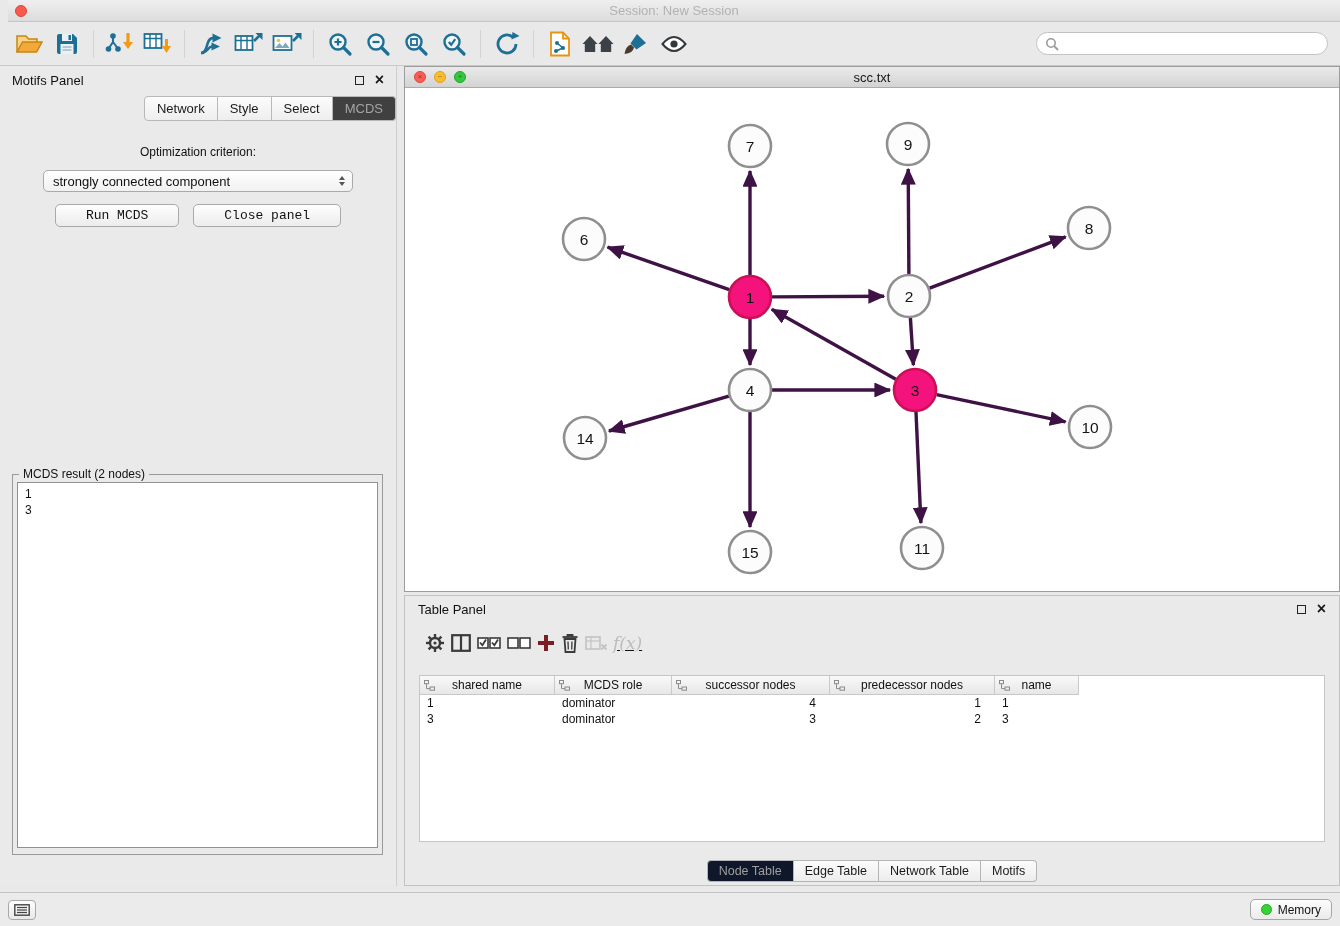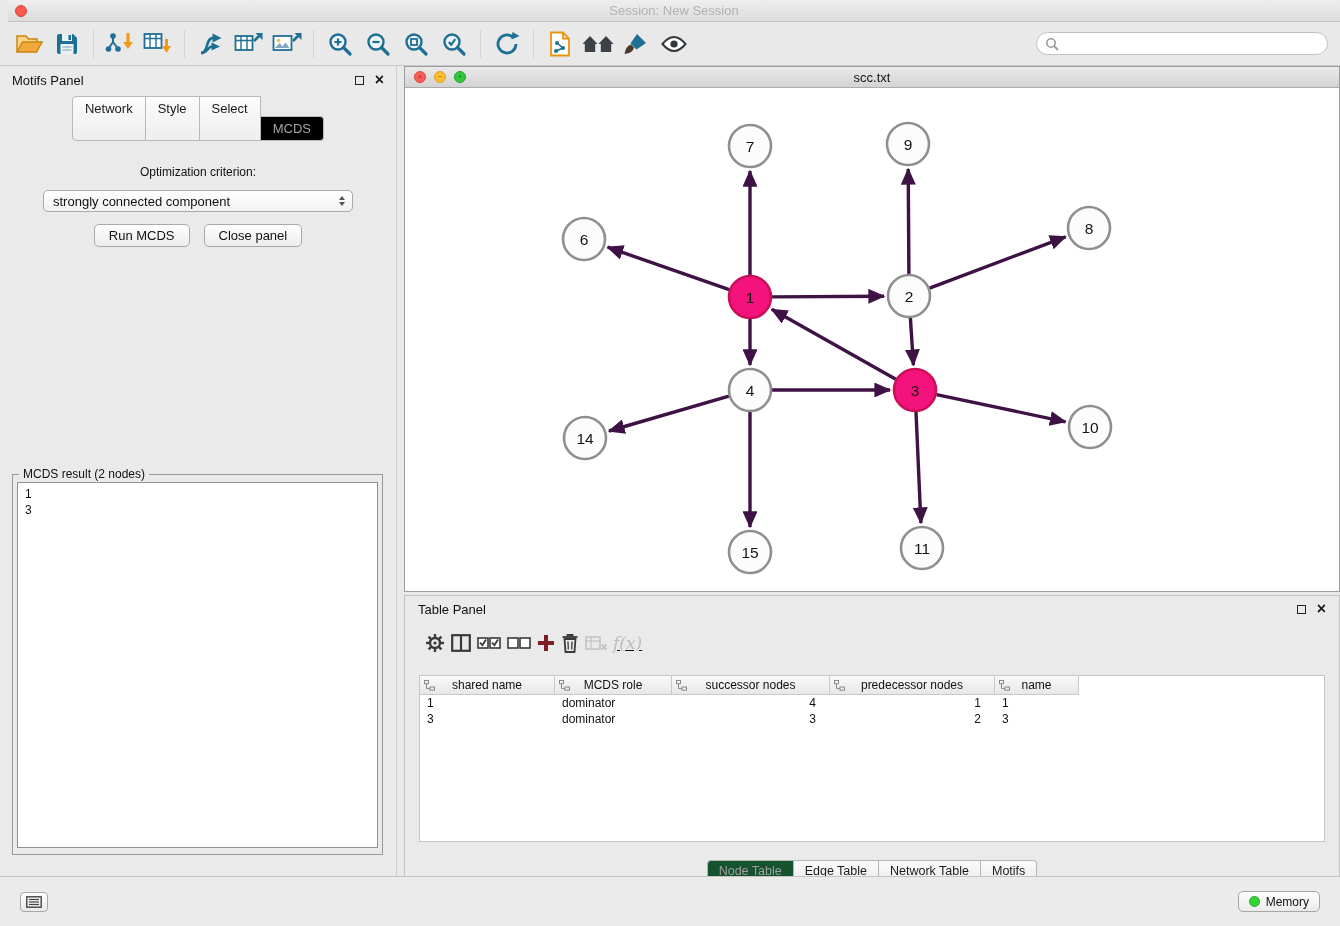--- a/index.html
+++ b/index.html
@@ -26,38 +26,38 @@
     font-family:"Liberation Sans", sans-serif; }
 
   
   #control-panel { position:absolute; left:0; top:66px; width:397px; height:820px; background:#eaeaea;
     border-right:1px solid #cfcfcf; }
   .panel-header { height:28px; display:flex; align-items:center; padding:0 12px; }
   .panel-title { font-size:13px; }
   .panel-controls { margin-left:auto; display:flex; align-items:center; gap:11px; }
   .float-box { width:9px; height:9px; border:1.5px solid #222; display:inline-block; }
   .close-x { font-size:16px; font-weight:bold; color:#1a1a1a; line-height:12px; }
-  .cp-tabs { display:flex; justify-content:center; margin-top:2px; }
+  .cp-tabs { display:flex; justify-content:flex-end; margin-top:2px; }
   .cp-tab { font-size:13px; padding:4px 12px; background:linear-gradient(#fcfcfc,#eeeeee);
     border:1px solid #b9b9b9; border-left:none; color:#1a1a1a; cursor:default; }
   .cp-tab:first-child { border-left:1px solid #b9b9b9; border-radius:4px 0 0 4px; }
   .cp-tab:last-child { border-radius:0 4px 4px 0; }
-  .cp-tab.active { background:#000000; color:#a4a4a4;margin-top:20px; }
+  .cp-tab.active { background:#404040; color:#a4a4a4; }
   .cp-content { display:flex; flex-direction:column; align-items:center; }
   .opt-label { margin-top:24px; font-size:12px; }
   .dropdown { margin-top:11px; width:310px; height:22px; background:linear-gradient(#ffffff,#f1f1f1);
     border:1px solid #a9a9a9; border-radius:5px; display:flex; align-items:center; padding:0 7px 0 9px; font-size:13px; }
   .dd-arrows { margin-left:auto; display:flex; flex-direction:column; align-items:center; }
   .tri-up { width:0; height:0; border-left:3.6px solid transparent; border-right:3.6px solid transparent;
     border-bottom:4.6px solid #555; }
   .tri-down { width:0; height:0; border-left:3.6px solid transparent; border-right:3.6px solid transparent;
     border-top:4.6px solid #555; margin-top:2px; }
   .cp-buttons { display:flex; gap:14px; margin-top:12px; }
-  .btn { font-size:13px; padding:3px 14px; border:1px solid #a9a9a9; border-radius:5px;
-    background:linear-gradient(#fefefe,#ececec); color:#111; cursor:default; }
+  .btn { font-size:13px; padding:3px 30px; border:1px solid #a9a9a9; border-radius:5px;
+    background:linear-gradient(#fefefe,#ececec); color:#111; cursor:default;font-family:Liberation Mono, monospace; }
   .result-box { position:absolute; left:12px; right:13px; top:408px; height:381px; border:1px solid #9a9a9a; }
   .result-legend { position:absolute; top:-8px; left:6px; background:#eaeaea; padding:0 4px; font-size:12px; }
   .result-inner { position:absolute; left:4px; right:4px; top:7px; bottom:6px; background:#fff;
     border:1px solid #8f8f8f; font-size:12px; padding:3px 7px; }
   .result-line { line-height:16px; }
 
   
   #network-window { position:absolute; left:404px; top:66px; width:936px; height:526px;
     border:1px solid #9c9c9c; background:#fff; }
   .nw-titlebar { height:21px; background:linear-gradient(#eaeaea,#d3d3d3); border-bottom:1px solid #ababab;
@@ -87,25 +87,25 @@
     border-right:1px solid #c9c9c9; border-bottom:1px solid #c9c9c9; display:flex; align-items:center;
     justify-content:center; font-size:12px; flex:0 0 auto; }
   .th .sort-ic { position:absolute; left:4px; top:4px; }
   .tr { display:flex; height:16px; align-items:center; }
   .td { font-size:12px; padding:0 14px 0 7px; white-space:nowrap; flex:0 0 auto; }
   .bottom-tabs { position:absolute; left:0; right:0; bottom:3px; display:flex; justify-content:center; }
   .btab { font-size:12.5px; padding:3px 11px; background:linear-gradient(#fbfbfb,#ededed);
     border:1px solid #b5b5b5; border-left:none; color:#1a1a1a; cursor:default; }
   .btab:first-child { border-left:1px solid #b5b5b5; border-radius:4px 0 0 4px; }
   .btab:last-child { border-radius:0 4px 4px 0; }
-  .btab.active { background:#14532d; color:#9f9f9f; }
+  .btab.active { background:#0f172a; color:#9f9f9f; }
 
   
-  #status-bar { position:absolute; left:0; right:0; bottom:0; height:50px; border-top:1px solid #c3c3c3;
-    background:#ebebeb; display:flex; align-items:center; padding:0 20px; }
+  #status-bar { position:absolute; left:0; right:0; bottom:0; height:34px; border-top:1px solid #c3c3c3;
+    background:#ebebeb; display:flex; align-items:center; padding:0 8px; }
   .list-btn { width:28px; height:20px; border:1px solid #a8a8a8; border-radius:4px;
     background:linear-gradient(#fdfdfd,#e9e9e9); display:flex; align-items:center; justify-content:center; }
   .memory-btn { margin-left:auto; display:flex; align-items:center; gap:6px; height:21px; padding:0 10px;
     border:1px solid #a6a6a6; border-radius:5px; background:linear-gradient(#fdfdfd,#ebebeb); font-size:12px; }
   .mem-dot { width:11px; height:11px; border-radius:50%; background:#35d435; border:1px solid #2aa52a; }
 </style>
 </head>
 <body>
 
 <div class="titlebar">

